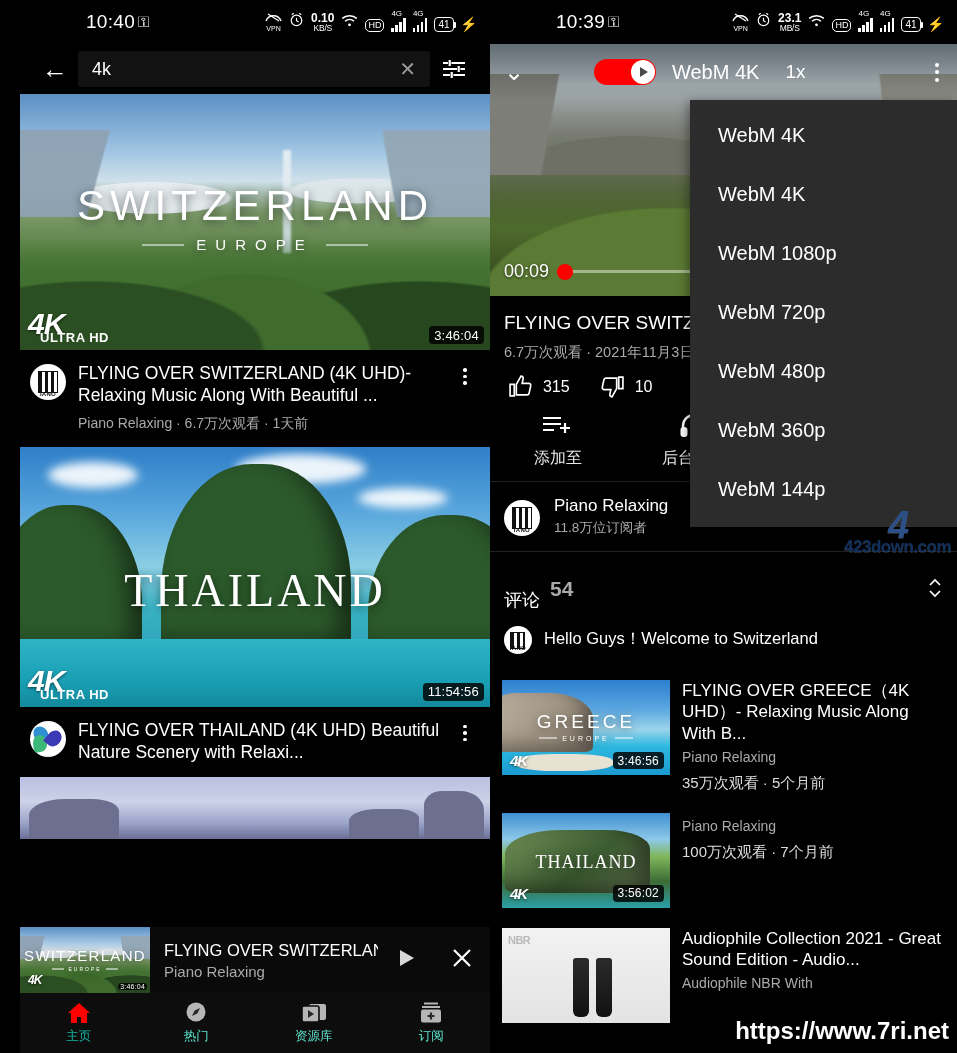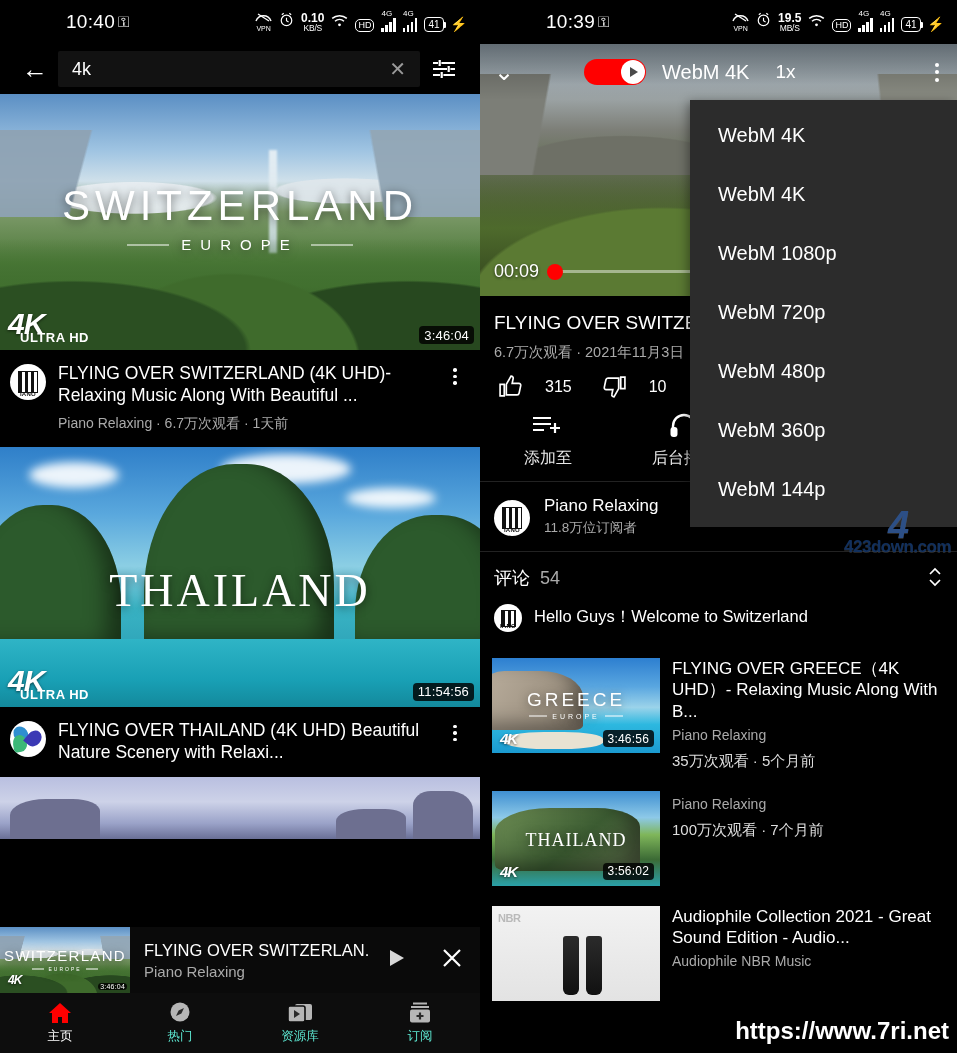--- a/index.html
+++ b/index.html
@@ -2,21 +2,21 @@
 <html><head>
 <meta charset="utf-8">
 <style>
   * { box-sizing: border-box; margin: 0; padding: 0; }
   html, body {
     width: 957px; height: 1053px;
     background: #000;
     font-family: "Liberation Sans", sans-serif;
     overflow: hidden;
   }
-  .screen { position: relative; width: 957px; height: 830px; display: flex; }
+  .screen { position: relative; width: 957px; height: 830px; display: flex; padding-left: 20px; }
   .panel { position: relative; height: 1053px; overflow: hidden; background: #000; }
   .panel-left { width: 480px; }
   .panel-right { width: 477px; }
 
   
   .statusbar {
     height: 44px; background: #000; color: #fff;
     display: flex; align-items: center; position: relative;
     font-size: 17px;
   }
@@ -180,21 +180,21 @@
   .mini-thumb .badge4k .b { font-size: 12px;}
   .mini-info { flex: 1; padding-left: 14px; min-width:0; }
   .mini-title { color:#fff; font-size: 16.5px; white-space: nowrap; overflow:hidden; }
   .mini-chan { color:#aaa; font-size: 15px; margin-top: 3px; }
   .mini-btn { width: 56px; text-align:center; color:#fff; }
   .navbar {
     position:absolute; left:0; right:0; bottom:0; height:60px; background:#0d0d0d;
     display:flex; align-items:center;
   }
   .navitem { flex:1; display:flex; flex-direction:column; align-items:center; gap:3px; color:#5eead4; font-size:12.5px;}
-  .navitem.active { color:#ffffff; }
+  .navitem.active { color:#14b8a6; }
 
   
   .player { position: relative; height: 252px; overflow:hidden; }
   .player-scene {
     position:absolute; inset:0;
     background: linear-gradient(#8d9ba5 0%, #a9b3b8 16%, #7d7f78 34%, #5e6a4c 52%, #46562f 74%, #33431f 100%);
   }
   .player-scene .ridge {
     position:absolute; left:0; right:0; top: 12%; height: 40%;
     background:
@@ -229,30 +229,30 @@
   .pt-kebab { margin-left: auto; color:#fff; display:flex; flex-direction:column; gap:3.5px; padding-right:4px;}
   .pt-kebab i { width:4px;height:4px;border-radius:50%;background:#fff;display:block;}
   .player-progress { position:absolute; left: 0; right:0; bottom: 14px; display:flex; align-items:center; padding: 0 14px;}
   .pp-time { color:#fff; font-size: 18px; margin-right: 12px; text-shadow: 0 1px 3px rgba(0,0,0,.7); }
   .pp-bar { flex:1; height: 3px; background: rgba(255,255,255,.45); position:relative; }
   .pp-dot { width: 16px; height: 16px; border-radius:50%; background:#ff0000; position:absolute; left: -4px; top: -6.5px; }
 
   .vtitle-big { color:#fff; font-size: 19px; padding: 16px 14px 0 14px; white-space: nowrap; overflow: hidden;}
   .vstats { color:#aaa; font-size: 14.5px; padding: 9px 14px 0 14px; }
   .likebar { display:flex; align-items:center; gap: 30px; padding: 12px 14px 0 18px; color:#fff; font-size: 16px; }
-  .likebar .li { display:flex; align-items:center; gap: 22px; }
+  .likebar .li { display:flex; align-items:center; gap: 10px; }
   .actionbar { display:flex; padding: 14px 0 12px 0; border-bottom: 1px solid #222; }
   .action { flex: 0 0 136px; display:flex; flex-direction:column; align-items:center; gap: 9px; color:#fff; }
   .action .lbl { font-size: 16px; color:#e8e8e8; }
   .chanrow { display:flex; align-items:center; padding: 14px 14px; border-bottom: 1px solid #222; gap: 14px;}
   .chanrow .name { color:#fff; font-size: 17px; }
   .chanrow .subs { color:#aaa; font-size: 13.5px; margin-top: 3px; }
   .comments-head { display:flex; align-items:center; padding: 14px 14px 0 14px; }
-  .comments-head .t { color:#fff; font-size: 18px; }
-  .comments-head .n { color:#aaa; font-size: 18px; margin-left: 10px; }
+  .comments-head .t { color:#fff; font-size: 18px; margin-top: 22px; }
+  .comments-head .n { color:#aaa; font-size: 21px; margin-left: 10px; font-weight: bold; }
   .comments-head .chev { margin-left:auto; color:#fff; font-size: 15px; line-height: 1;}
   .commentrow { display:flex; align-items:center; gap: 12px; padding: 12px 14px 14px 14px; }
   .commentrow .avatar { width: 28px; height:28px; flex: 0 0 28px;}
   .commentrow .avatar .keys { width: 15px; height: 17px; }
   .commentrow .ctext { color:#fff; font-size: 16.5px; }
 
   .related { padding-top: 2px; }
   .rrow { display:flex; padding: 10px 12px 10px 12px; gap: 12px; }
   .rthumb { width: 168px; height: 95px; flex: 0 0 168px; position:relative; overflow:hidden; }
   .rthumb .dur { font-size: 12px; }
@@ -511,21 +511,21 @@
           <span style="display:block;font-size:7px">VPN</span>
         </span>
         <span class="sb-ico">
           <svg width="15" height="15" viewBox="0 0 16 16">
               <circle cx="8" cy="9" r="5.6" stroke="#fff" fill="none" stroke-width="1.3"></circle>
               <path d="M8 6v3.3l2.2 1.3" stroke="#fff" stroke-width="1.2" fill="none"></path>
               <path d="M3 3l2-1.6M13 3l-2-1.6" stroke="#fff" stroke-width="1.2"></path>
             </svg>
         </span>
         <span class="sb-speed">
-          <span class="n">19.5</span>
+          <span class="n">23.1</span>
           <span class="u">MB/S</span>
         </span>
         <span class="sb-ico">
           <svg width="17" height="13" viewBox="0 0 17 13">
               <path d="M1.2 4.4A11 11 0 0 1 15.8 4.4" stroke="#fff" fill="none" stroke-width="1.5"></path>
               <path d="M4 7.2A7 7 0 0 1 13 7.2" stroke="#fff" fill="none" stroke-width="1.5"></path>
               <circle cx="8.5" cy="10.8" r="1.4" fill="#fff"></circle>
             </svg>
         </span>
         <span class="sb-hd">HD</span>
@@ -683,21 +683,21 @@
       <div class="rrow">
         <span class="rthumb">
           <span class="au-scene" style="display:block">
             <span class="logo">NBR</span>
             <span class="sp" style="left:42%"></span>
             <span class="sp" style="left:56%"></span>
           </span>
         </span>
         <span class="rmeta">
           <span class="rtitle" style="display:block">Audiophile Collection 2021 - Great Sound Edition - Audio...</span>
-          <span class="rchan" style="display:block">Audiophile NBR Music</span>
+          <span class="rchan" style="display:block">Audiophile NBR With</span>
         </span>
       </div>
     </div>
 
     <div class="dropdown">
       <div class="dd-item">WebM 4K</div>
       <div class="dd-item">WebM 4K</div>
       <div class="dd-item">WebM 1080p</div>
       <div class="dd-item">WebM 720p</div>
       <div class="dd-item">WebM 480p</div>

